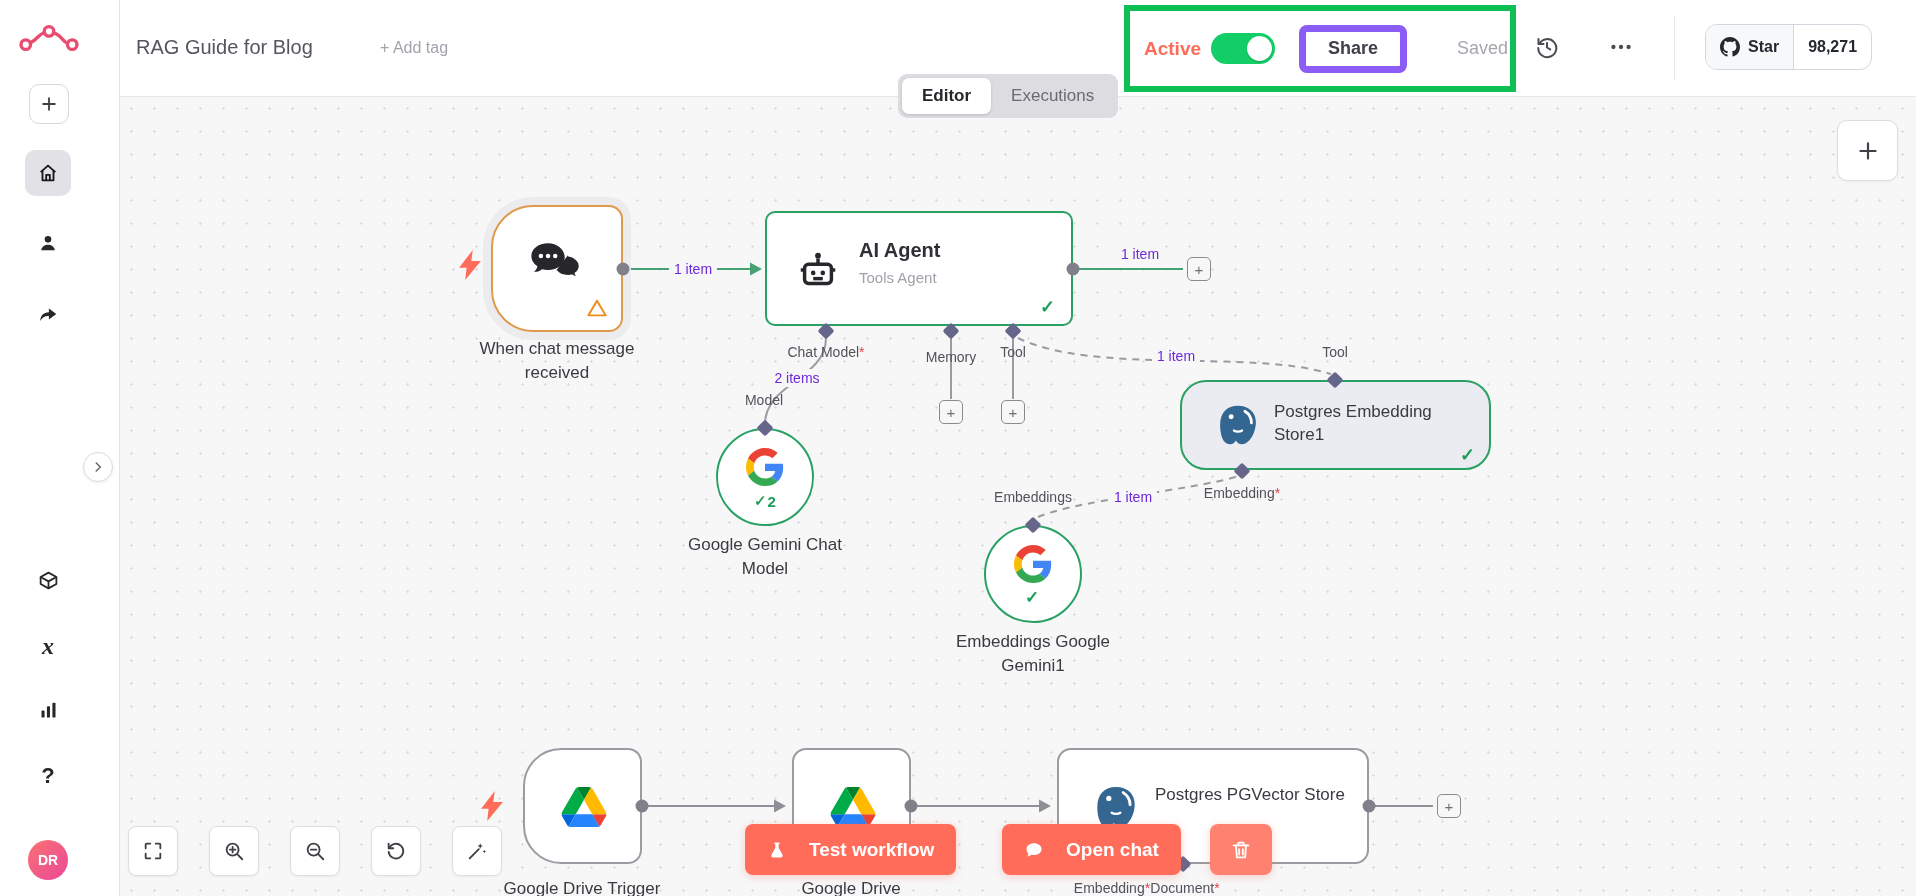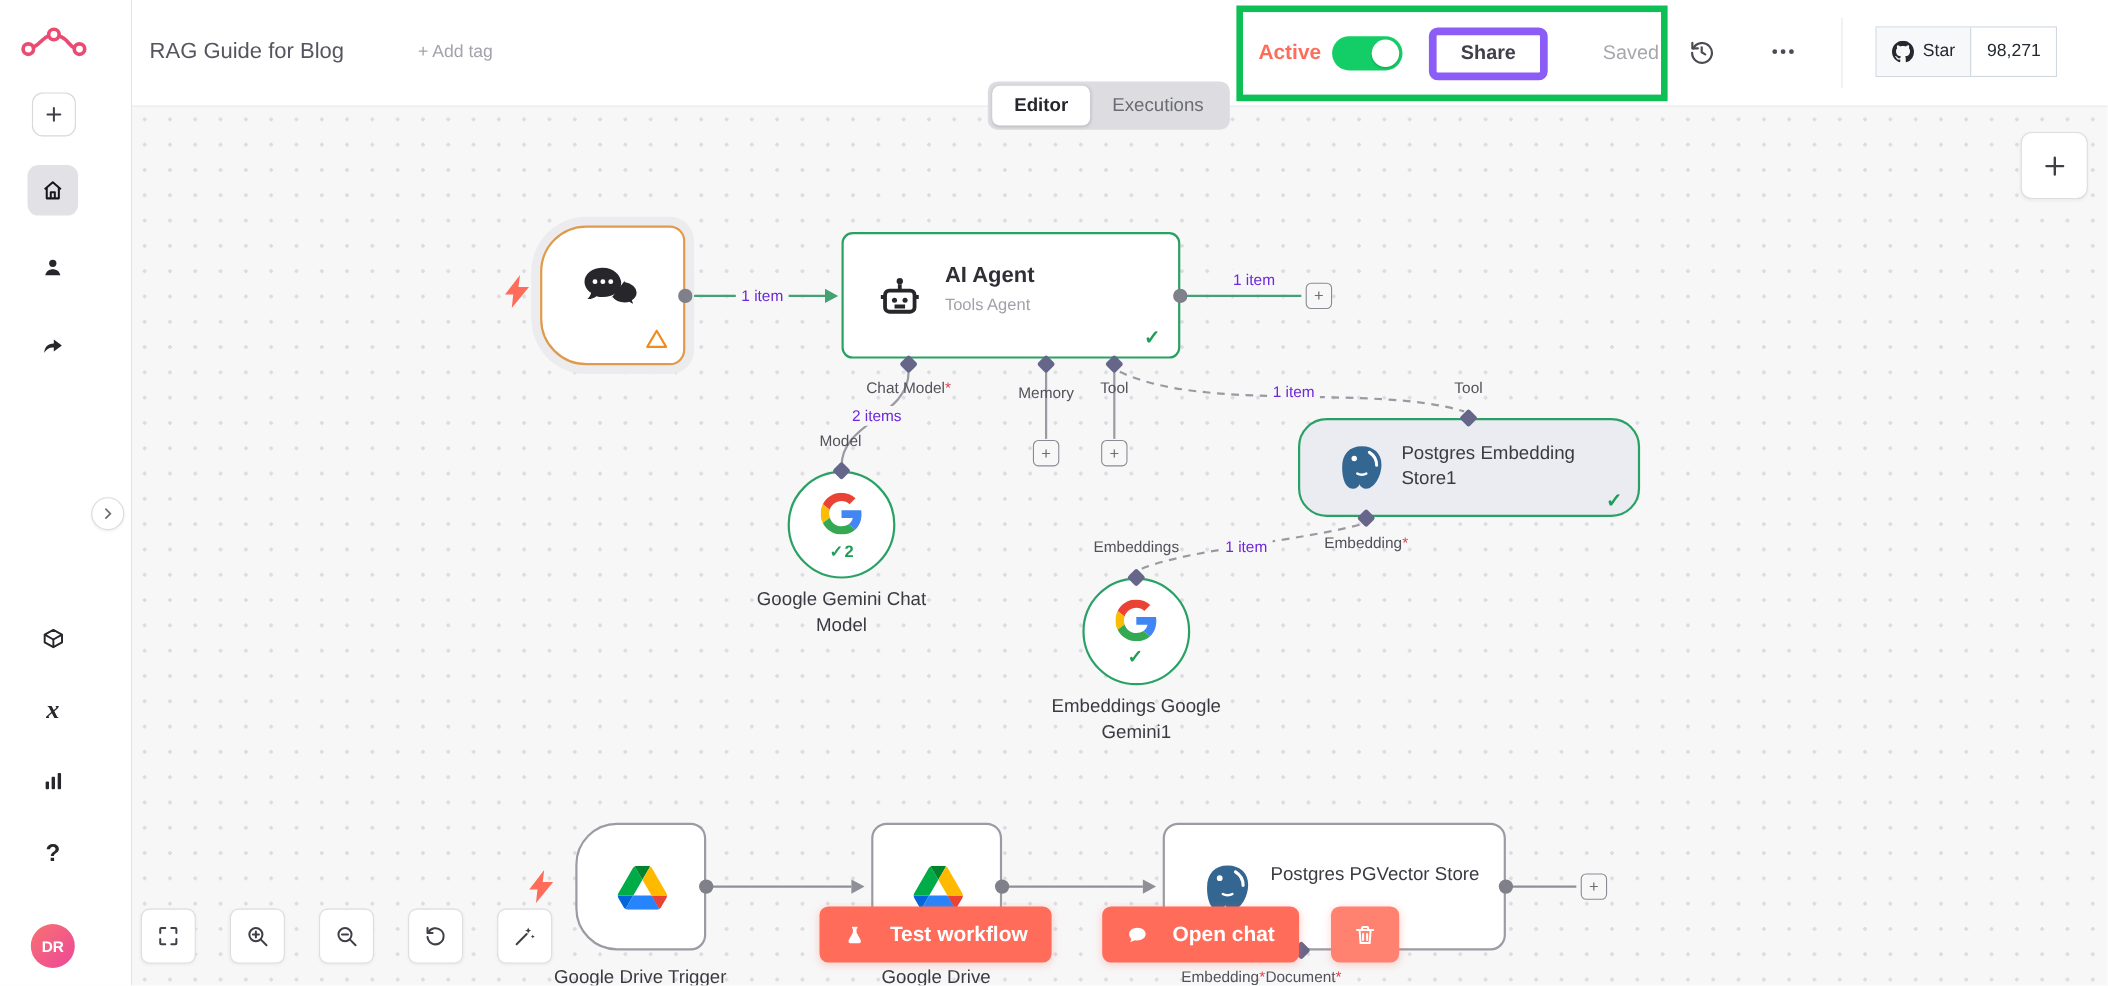--- a/index.html
+++ b/index.html
@@ -39,22 +39,22 @@
   .toggle .knob { position:absolute; right:3px; top:3px; width:25px; height:25px;
             border-radius:50%; background:#fff; box-shadow:0 1px 2px rgba(0,0,0,.2); }
   .share-btn { margin-left:24px; height:48px; padding:0 22px; background:#fff;
             border:7px solid #8b5cf6; border-radius:8px; font-size:18px; font-weight:600;
             color:#40404a; cursor:pointer; font-family:inherit; }
   .saved { margin-left:50px; font-size:18px; color:#a6a6ae; }
   .icon-btn { position:absolute; top:28px; width:38px; height:38px; border:none; background:transparent;
             display:flex; align-items:center; justify-content:center; cursor:pointer; border-radius:8px; }
   .vdivider { position:absolute; left:1554px; top:16px; width:1px; height:64px; background:#e7e7ea; }
   .github { position:absolute; left:1585px; top:24px; height:46px; display:flex; align-items:stretch;
-            border:1px solid #d0d7de; border-radius:0; overflow:hidden; cursor:pointer;
-            font-size:16px; font-weight:400; color:#24292f; background:#fff; }
+            border:1px solid #d0d7de; border-radius:12px; overflow:hidden; cursor:pointer;
+            font-size:16px; font-weight:700; color:#24292f; background:#fff; }
   .gh-left { display:flex; align-items:center; gap:8px; padding:0 14px; background:#f6f8fa;
             border-right:1px solid #d0d7de; }
   .gh-count { display:flex; align-items:center; padding:0 14px; }
 
   
   .tabs { position:absolute; left:898px; top:74px; height:44px; background:#dcdce1; border-radius:9px;
           display:flex; align-items:center; padding:4px; z-index:35; }
   .tab { height:36px; display:flex; align-items:center; padding:0 20px; font-size:17px;
          color:#6b6b74; font-weight:500; border-radius:7px; cursor:pointer; }
   .tab.active { background:#fff; color:#26262b; font-weight:700; box-shadow:0 1px 3px rgba(0,0,0,.15); }
@@ -247,20 +247,21 @@
         <circle cx="7.5" cy="9" r="1.4" fill="#fff"></circle>
           <circle cx="12" cy="9" r="1.4" fill="#fff"></circle>
           <circle cx="16.5" cy="9" r="1.4" fill="#fff"></circle>
         <path fill="#26262b" stroke="#fff" stroke-width="1.4" d="M24.5 8.5c4.5.8 7.5 3.4 7.5 6.7 0 1.9-1 3.5-2.6 4.7.2 1 .8 1.9 1.6 2.5-1.4.2-2.8-.3-3.8-1.1-.8.2-1.7.3-2.6.3-3.4 0-6.3-1.4-7.6-3.4"></path>
       </svg>
       <svg width="20" height="18" viewBox="0 0 24 22" style="position:absolute; left:94px; top:92px">
           <path d="M12 2L22.5 20H1.5z" fill="none" stroke="#f08c1d" stroke-width="2.4" stroke-linejoin="round"></path>
         </svg>
     </div>
     <div class="dot" style="left:503px; top:172px"></div>
+    <div class="node-label" style="left:437px; top:240px">When chat message received</div>
 
     <div class="node" style="left:645px; top:114px; width:308px; height:115px; border-radius:10px; border-color:#2aa164;">
       <svg width="46" height="46" viewBox="0 0 24 24" style="position:absolute; left:28px; top:34px" fill="none" stroke="#26262b" stroke-width="1.8">
         <rect x="5" y="9" width="14" height="10" rx="2"></rect>
         <circle cx="12" cy="4.5" r="1.5" fill="#26262b" stroke="none"></circle>
           <line x1="12" y1="6" x2="12" y2="9"></line>
         <circle cx="9.5" cy="13.5" r="1.2" fill="#26262b" stroke="none"></circle>
           <circle cx="14.5" cy="13.5" r="1.2" fill="#26262b" stroke="none"></circle>
         <path d="M9.5 16.5h5"></path>
           <line x1="3" y1="12" x2="5" y2="12"></line>

